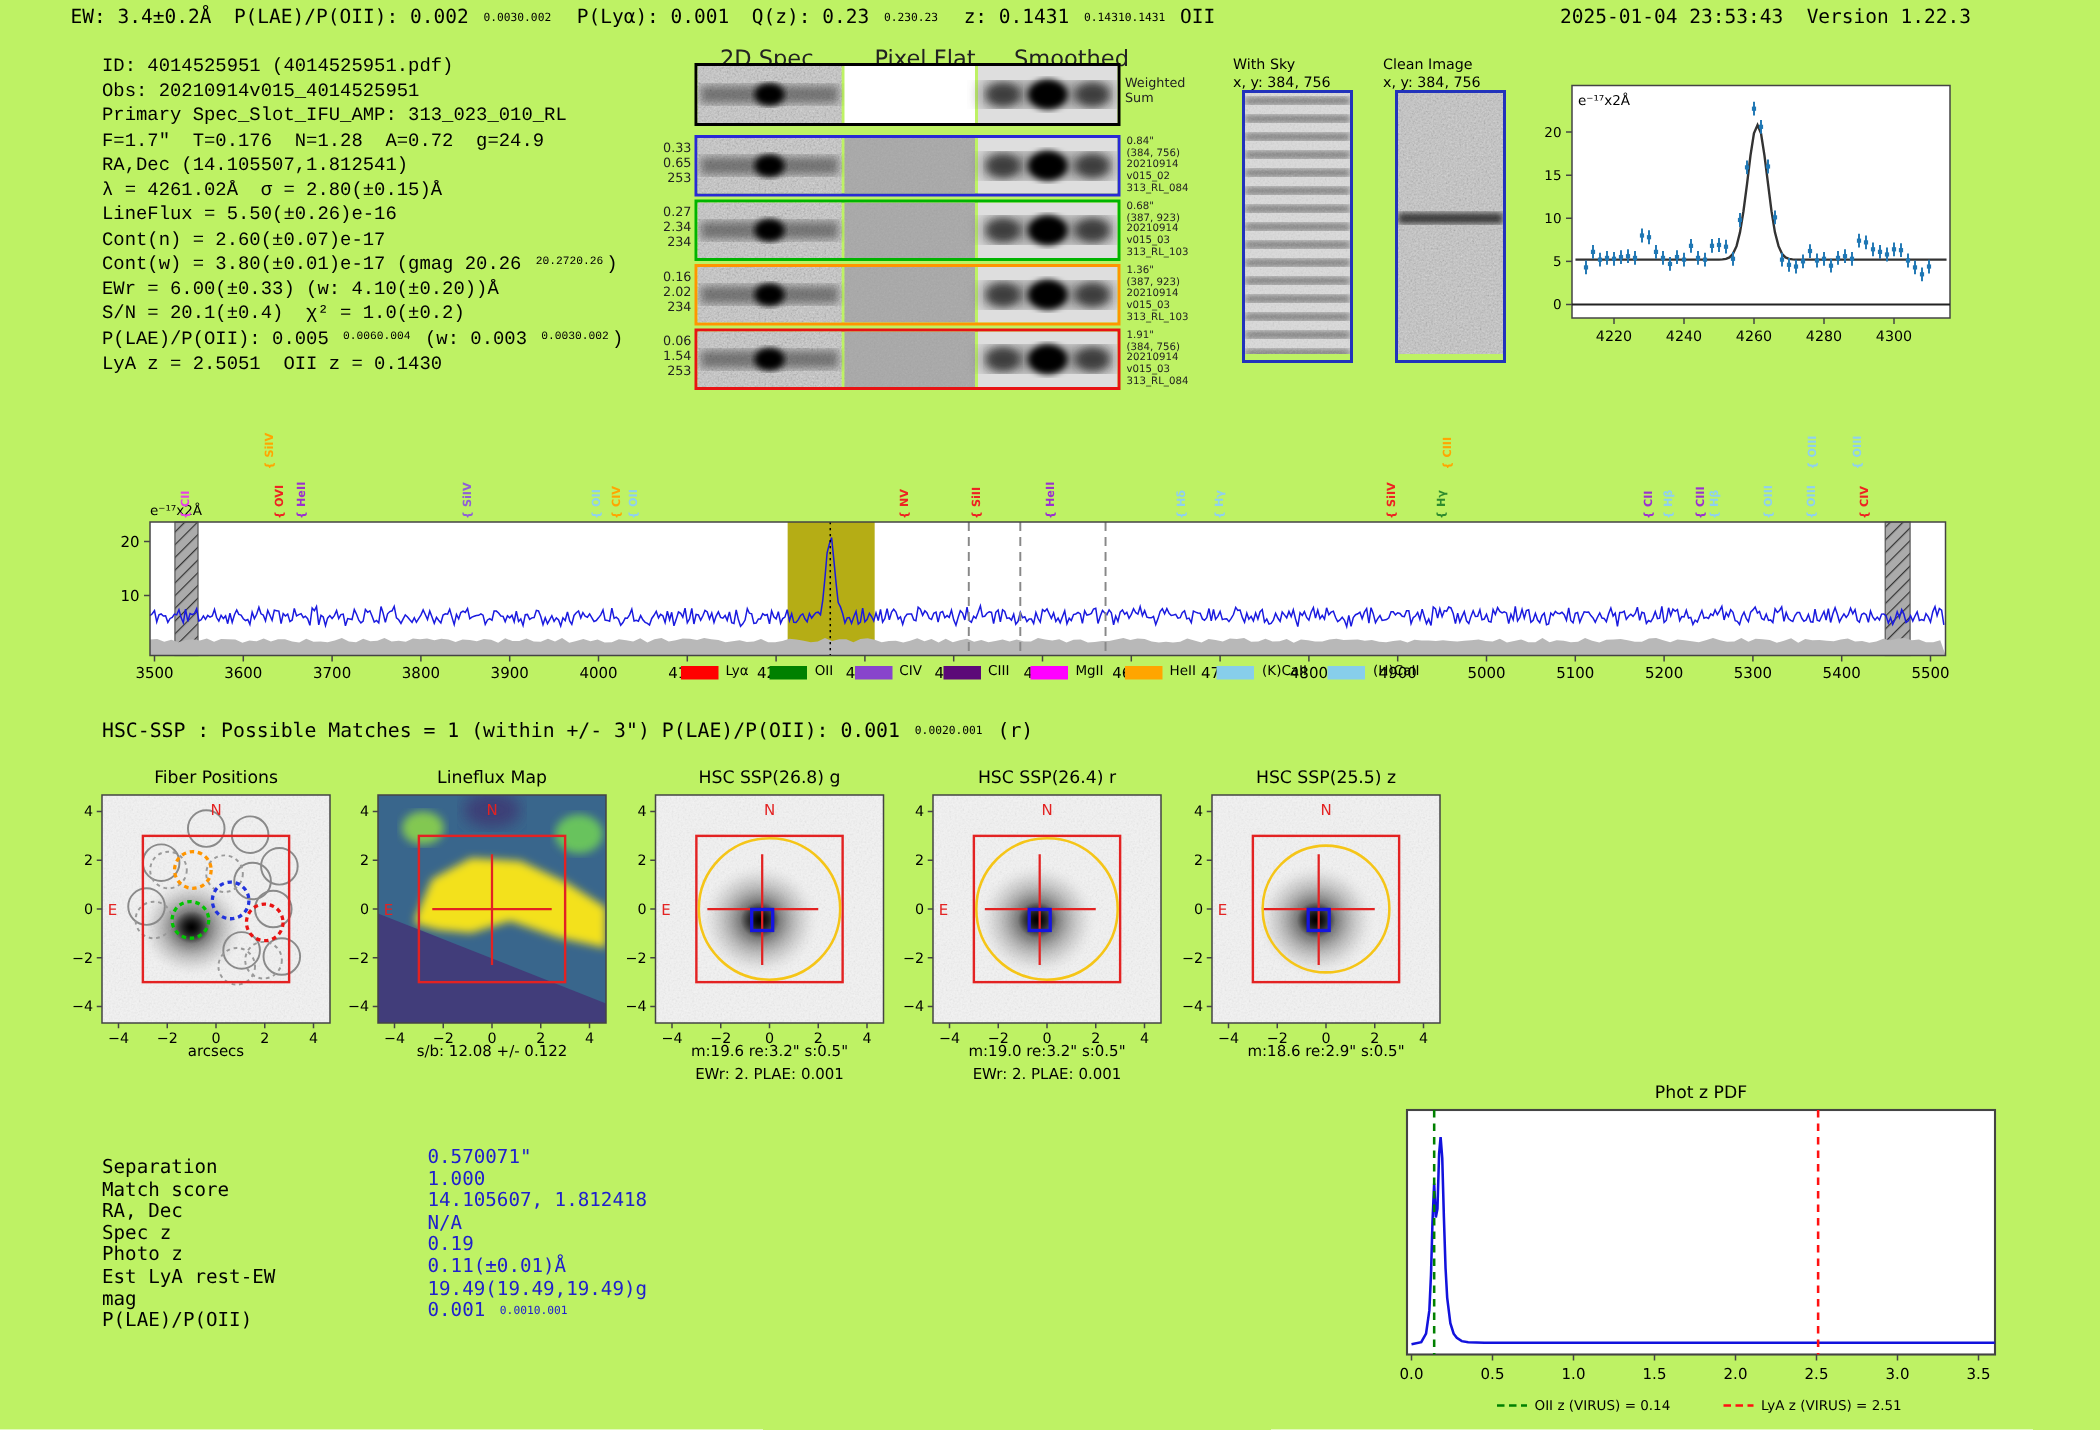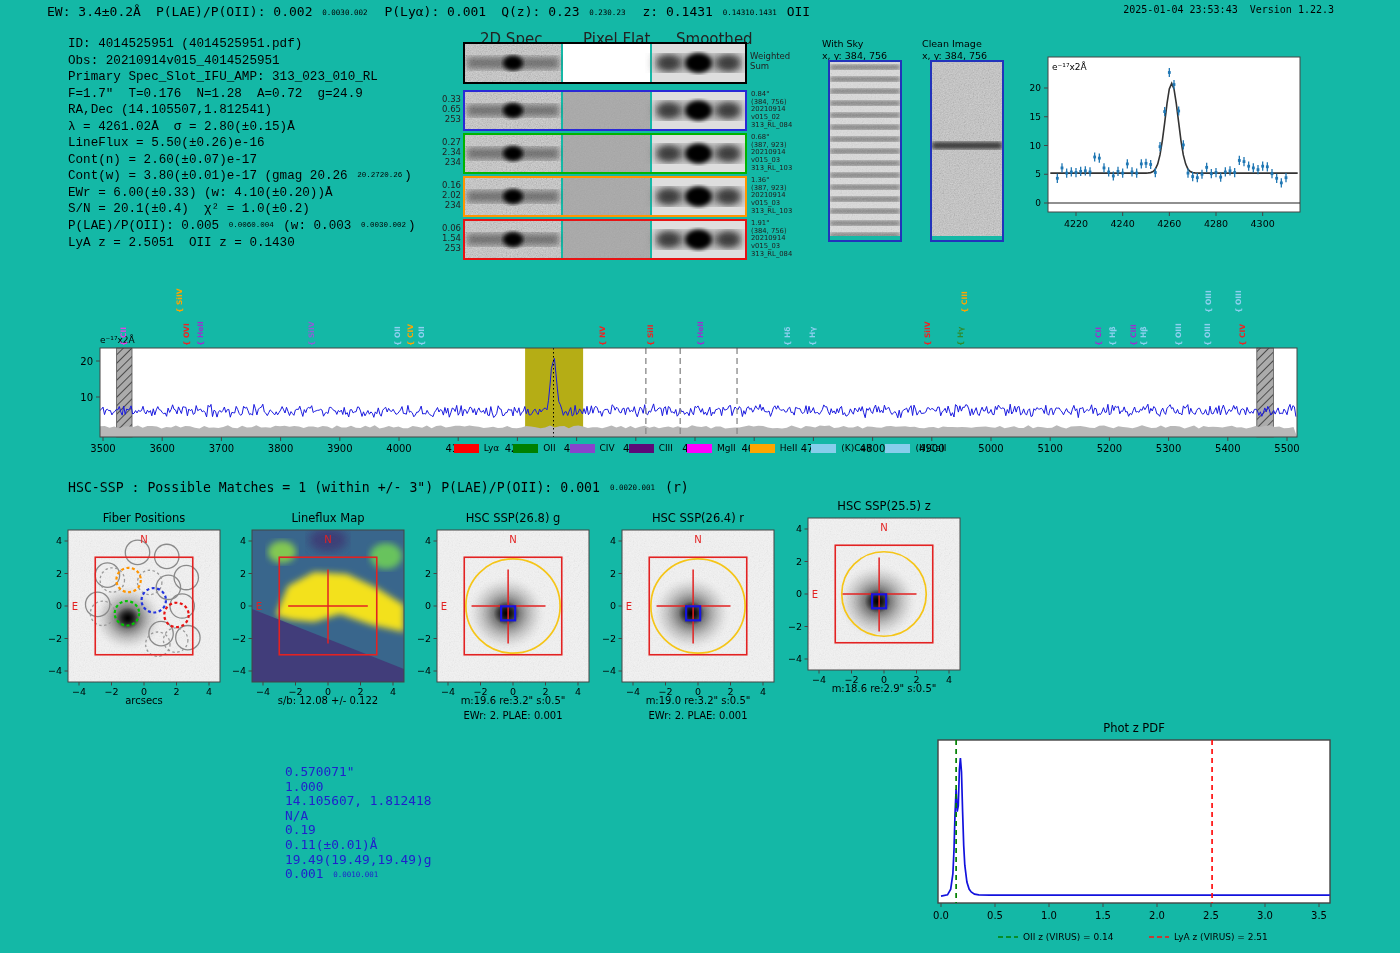--- a/index.html
+++ b/index.html
@@ -1,23 +1,23 @@
 <!DOCTYPE html>
 <html><head>
 <meta charset="utf-8">
 <style>
   html,body{margin:0;padding:0;background:#fff;}
-  .page{position:relative;width:1400px;height:953px;background:#14b8a6;overflow:hidden;
+  .page{position:relative;width:1400px;height:953px;background:#bef264;overflow:hidden;
         font-family:"DejaVu Sans",sans-serif;color:#000;}
   .mono{font-family:"DejaVu Sans Mono",monospace;}
   .abs{position:absolute;}
   .frac{display:inline-flex;flex-direction:row;vertical-align:middle;font-size:7.5px;line-height:7.8px;margin:0 2px;}
   .frac span{display:block;}
   #header-left{left:47px;top:4px;font-size:13px;display:flex;gap:15px;white-space:pre;}
-  #header-right{right:66px;top:4px;font-size:10px;white-space:pre;text-align:right;}
+  #header-right{right:86px;top:4px;font-size:13px;white-space:pre;text-align:right;}
   #info-block{left:68px;top:36px;font-size:12.6px;line-height:16.55px;white-space:pre;font-family:Liberation Mono, monospace;}
   .colhead{font-size:15px;color:#222;}
   .spec2d-row{position:absolute;left:463px;width:284px;}
   .leftnums{position:absolute;left:436px;width:25px;font-size:8.5px;line-height:10px;text-align:right;color:#222;}
   .rightlbl{position:absolute;left:751px;width:70px;font-size:6.8px;line-height:7.7px;color:#222;}
   #wsum{left:750px;top:52px;width:50px;font-size:8.5px;line-height:9.8px;color:#222;}
   .skytitle{font-size:9.5px;line-height:11.5px;}
   .skybox{position:absolute;border:2px solid #2233bb;}
   #hsc-line{left:68px;top:480px;font-size:13.2px;}
   #legend{left:420px;top:443px;width:560px;display:flex;justify-content:center;gap:14px;align-items:center;font-size:9px;}
@@ -684,21 +684,21 @@
         <text x="138.5" y="185" font-size="9.5" fill="#000" text-anchor="middle">2</text>
         <line x1="26.5" y1="63.5" x2="30" y2="63.5" stroke="#444"></line>
         <text x="24" y="66.8" font-size="9.5" fill="#000" text-anchor="end">2</text>
         <line x1="171" y1="172" x2="171" y2="175.5" stroke="#444"></line>
         <text x="171" y="185" font-size="9.5" fill="#000" text-anchor="middle">4</text>
         <line x1="26.5" y1="31" x2="30" y2="31" stroke="#444"></line>
         <text x="24" y="34.3" font-size="9.5" fill="#000" text-anchor="end">4</text>
         <text x="106" y="194" font-size="10" fill="#000" text-anchor="middle">m:19.0  re:3.2"  s:0.5"</text>
         <text x="106" y="209" font-size="10" fill="#000" text-anchor="middle">EWr: 2. PLAE: 0.001</text>
       </svg></div>
-  <div class="abs" style="left:778px;top:498px;"><svg class="cutout" width="200" height="235">
+  <div class="abs" style="left:778px;top:510px;"><svg class="cutout" width="200" height="235">
         <text x="106" y="12" font-size="11.5" fill="#000" text-anchor="middle">HSC SSP(25.5) z</text>
         <clipPath id="cc4">
           <rect x="30" y="20" width="152" height="152"></rect>
         </clipPath>
         <g clip-path="url(#cc4)">
           <rect x="30" y="20" width="152" height="152" fill="#f4f4f4"></rect>
           <rect x="30" y="20" width="152" height="152" filter="url(#fN)" opacity="0.22"></rect>
           <ellipse cx="99.5" cy="103.3125" rx="42" ry="40" fill="url(#gBlob)"></ellipse>
           <ellipse cx="99.5" cy="103.3125" rx="13" ry="12" fill="url(#gCore)"></ellipse>
         </g>
@@ -726,20 +726,21 @@
         <text x="138.5" y="185" font-size="9.5" fill="#000" text-anchor="middle">2</text>
         <line x1="26.5" y1="63.5" x2="30" y2="63.5" stroke="#444"></line>
         <text x="24" y="66.8" font-size="9.5" fill="#000" text-anchor="end">2</text>
         <line x1="171" y1="172" x2="171" y2="175.5" stroke="#444"></line>
         <text x="171" y="185" font-size="9.5" fill="#000" text-anchor="middle">4</text>
         <line x1="26.5" y1="31" x2="30" y2="31" stroke="#444"></line>
         <text x="24" y="34.3" font-size="9.5" fill="#000" text-anchor="end">4</text>
         <text x="106" y="194" font-size="10" fill="#000" text-anchor="middle">m:18.6  re:2.9"  s:0.5"</text>
       </svg></div>
 
+  <div class="abs mono" id="match-labels"><div>Separation</div><div>Match score</div><div>RA, Dec</div><div>Spec z</div><div>Photo z</div><div>Est LyA rest-EW</div><div>mag</div><div>P(LAE)/P(OII)</div></div>
   <div class="abs mono" id="match-values"><div>0.570071"</div><div>1.000</div><div>14.105607, 1.812418</div><div>N/A</div><div>0.19</div><div>0.11(±0.01)Å</div><div>19.49(19.49,19.49)g</div><div>0.001 <span class="frac"><span>0.001</span><span>0.001</span></span></div></div>
 
   <div class="abs" style="left:900px;top:718px;">
     <svg id="photz" width="470" height="235">
         <text x="234" y="14" font-size="11.5" fill="#000" text-anchor="middle">Phot z PDF</text>
         <rect x="38" y="22" width="392" height="163" fill="#fff" stroke="#444" stroke-width="1.4"></rect>
         <path d="M41.0 178.2L47.5 176.8L50.7 171.1L52.9 155.6L54.0 131.7L55.0 96.4L56.1 71.0L57.2 93.6L58.3 87.9L59.4 51.3L60.4 40.0L61.5 54.1L62.6 93.6L63.7 127.4L64.8 147.2L66.9 164.1L69.1 171.1L71.2 173.9L74.5 176.1L78.8 176.8L89.6 177.1L116.6 177.1L203.0 177.1L311.0 177.1L429.8 177.1" fill="none" stroke="#1212dd" stroke-width="1.7"></path>
         <line x1="56.120000000000005" y1="22" x2="56.120000000000005" y2="185" stroke="#008000" stroke-width="1.7" stroke-dasharray="5 4"></line>
         <line x1="312.08" y1="22" x2="312.08" y2="185" stroke="#ff1111" stroke-width="1.7" stroke-dasharray="5 4"></line>
         <line x1="41" y1="185" x2="41" y2="189" stroke="#444"></line>

